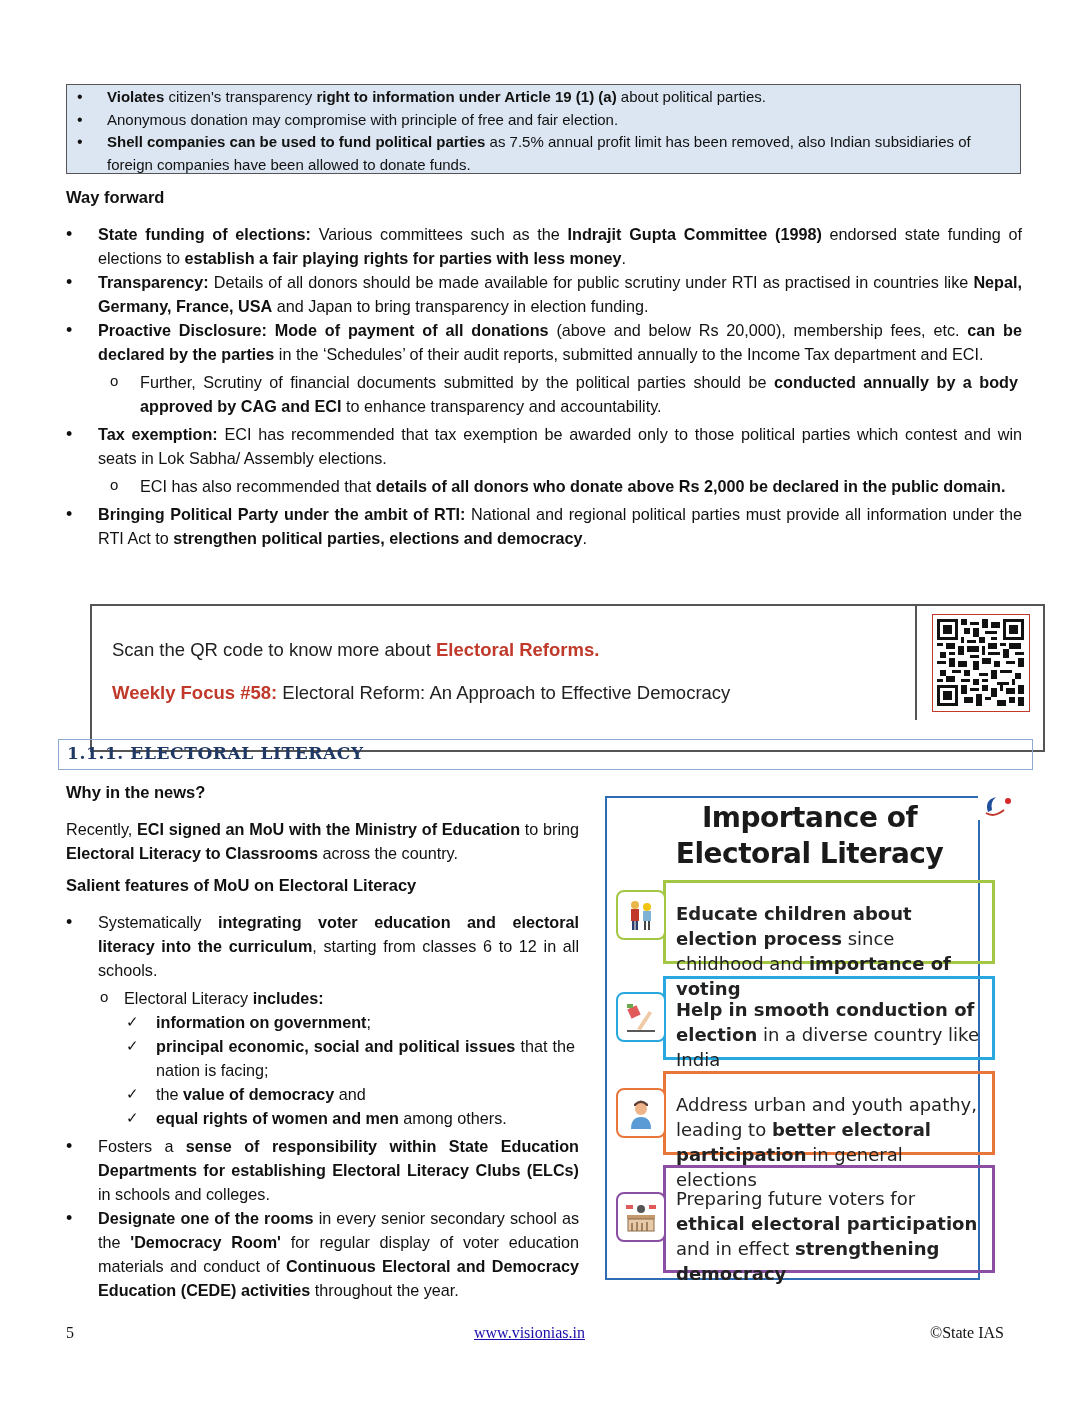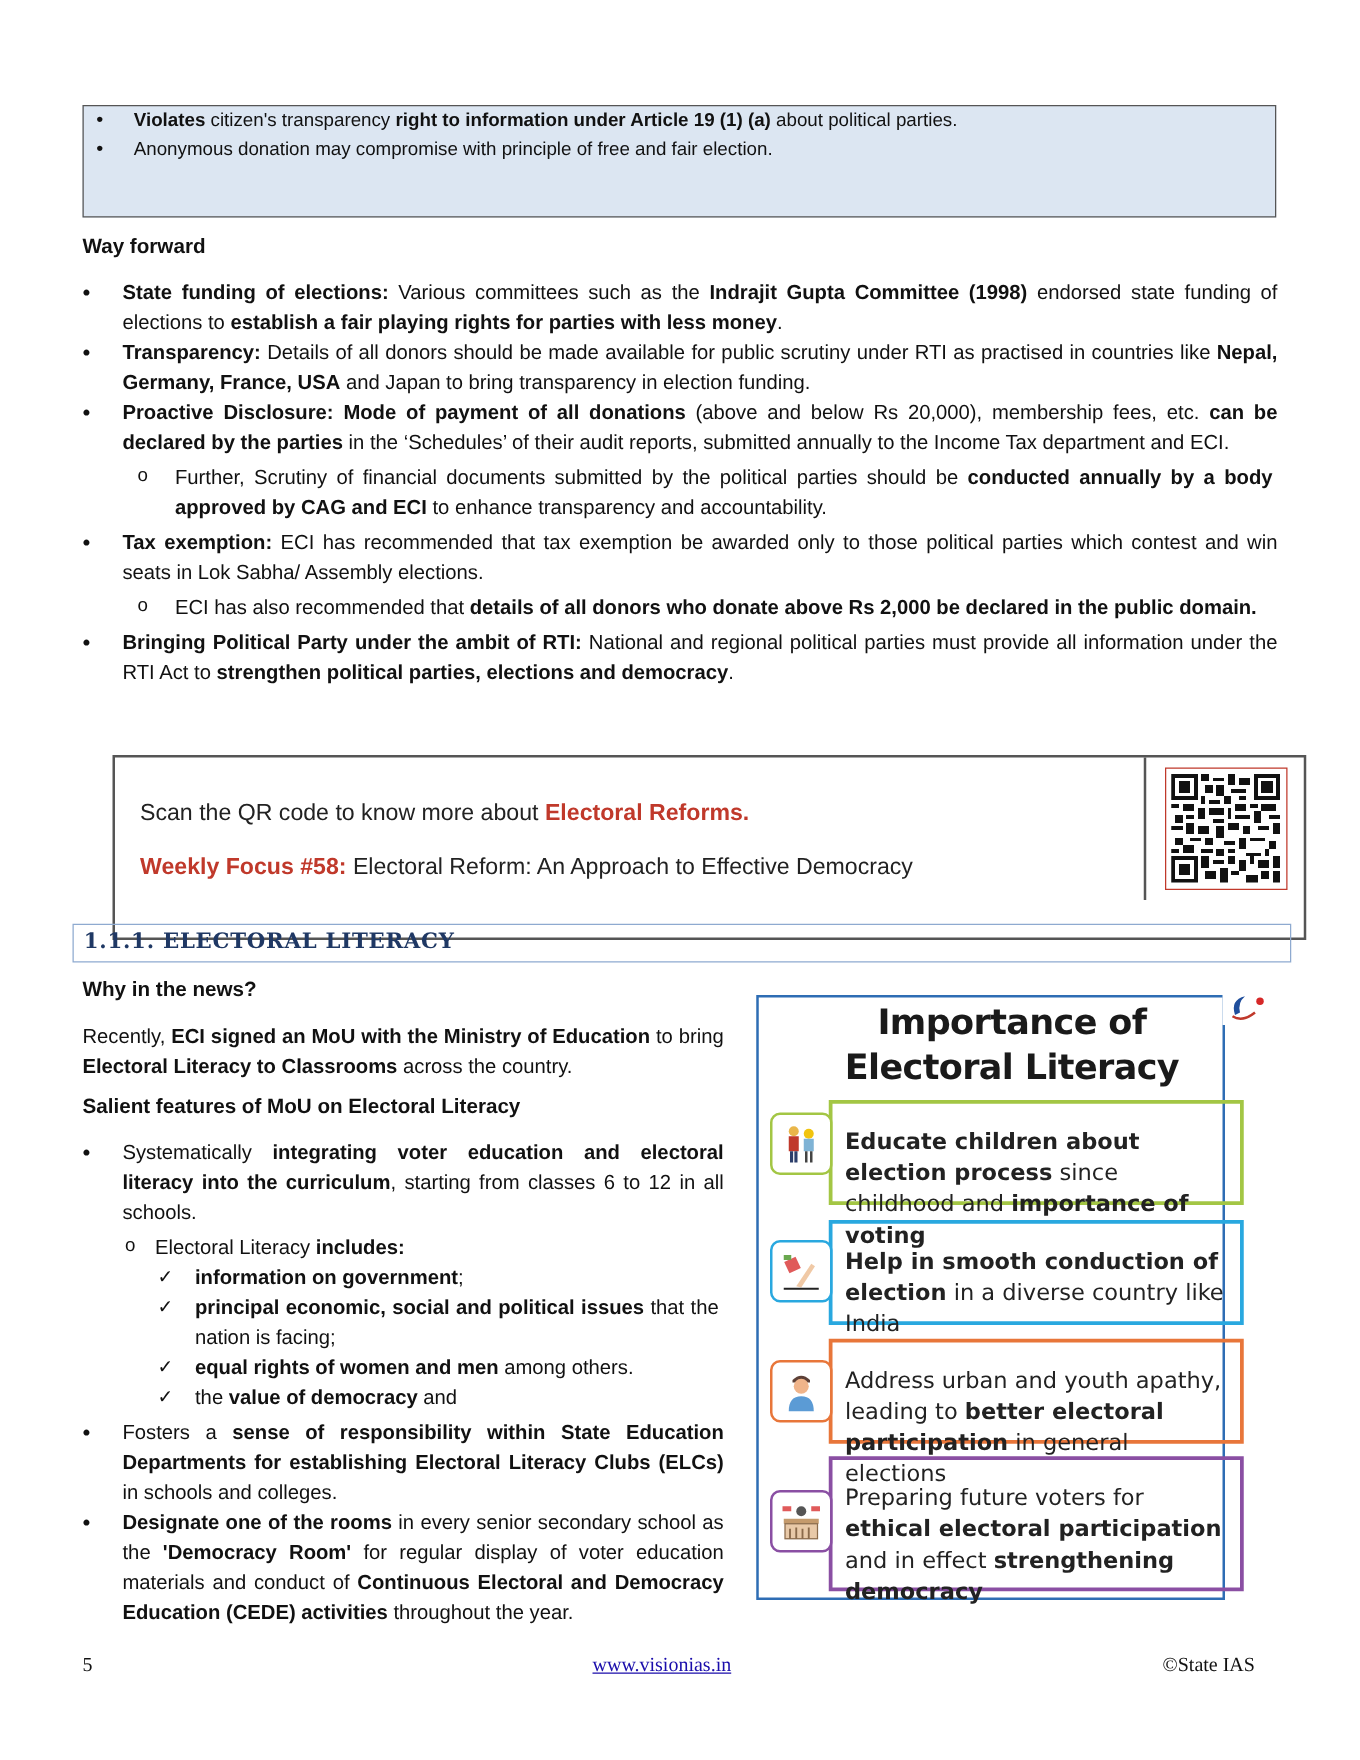--- a/index.html
+++ b/index.html
@@ -49,20 +49,21 @@
   #footer-link { left:474px; top:1324px; font-family:"Liberation Serif", serif; font-size:16px; color:#1a0dab; text-decoration:underline; }
   #footer-copy { left:930px; top:1324px; font-family:"Liberation Serif", serif; font-size:16px; }
 </style>
 </head>
 <body>
 
 <div id="top-box" class="abs">
   <ul style="margin-top:1px;">
     <li><b>Violates</b><span> citizen's transparency </span><b>right to information under Article 19 (1) (a)</b><span> about political parties.</span></li>
     <li><span>Anonymous donation may compromise with principle of free and fair election.</span></li>
+    <li><b>Shell companies can be used to fund political parties</b><span> as 7.5% annual profit limit has been removed, also Indian subsidiaries of foreign companies have been allowed to donate funds.</span></li>
   </ul>
 </div>
 
 <div class="abs heading" style="left:66px; top:188px;">Way forward</div>
 
 <div class="abs txt" style="left:66px; top:222px; width:956px;">
   <ul class="lvl1">
     <li><b>State funding of elections:</b><span> Various committees such as the </span><b>Indrajit Gupta Committee (1998)</b><span> endorsed state funding of elections to </span><b>establish a fair playing rights for parties with less money</b><span>.</span></li>
     <li><b>Transparency:</b><span> Details of all donors should be made available for public scrutiny under RTI as practised in countries like </span><b>Nepal, Germany, France, USA</b><span> and Japan to bring transparency in election funding.</span></li>
     <li><b>Proactive Disclosure: Mode of payment of all donations</b><span> (above and below Rs 20,000), membership fees, etc. </span><b>can be declared by the parties</b><span> in the ‘Schedules’ of their audit reports, submitted annually to the Income Tax department and ECI.</span>
@@ -114,22 +115,22 @@
 <div class="abs heading" style="left:66px; top:876px;">Salient features of MoU on Electoral Literacy</div>
 
 <div class="abs txt" style="left:66px; top:910px; width:513px;">
   <ul class="lvl1">
     <li><span>Systematically </span><b>integrating voter education and electoral literacy into the curriculum</b><span>, starting from classes 6 to 12 in all schools.</span>
       <ul class="lvl2" style="margin-left:-6px;">
         <li style="padding-left:32px;"><span>Electoral Literacy </span><b>includes:</b>
           <ul class="lvl3">
             <li><b>information on government</b><span>;</span></li>
             <li><b>principal economic, social and political issues</b><span> that the nation is facing;</span></li>
+            <li><span>the </span><b>value of democracy</b><span> and</span></li>
             <li><b>equal rights of women and men</b><span> among others.</span></li>
-            <li><span>the </span><b>value of democracy</b><span> and</span></li>
           </ul>
         </li>
       </ul>
     </li>
     <li><span>Fosters a </span><b>sense of responsibility within State Education Departments for establishing Electoral Literacy Clubs (ELCs)</b><span> in schools and colleges.</span></li>
     <li><b>Designate one of the rooms</b><span> in every senior secondary school as the </span><b>'Democracy Room'</b><span> for regular display of voter education materials and conduct of </span><b>Continuous Electoral and Democracy Education (CEDE) activities</b><span> throughout the year.</span></li>
   </ul>
 </div>
 
 <div id="info" class="abs">

